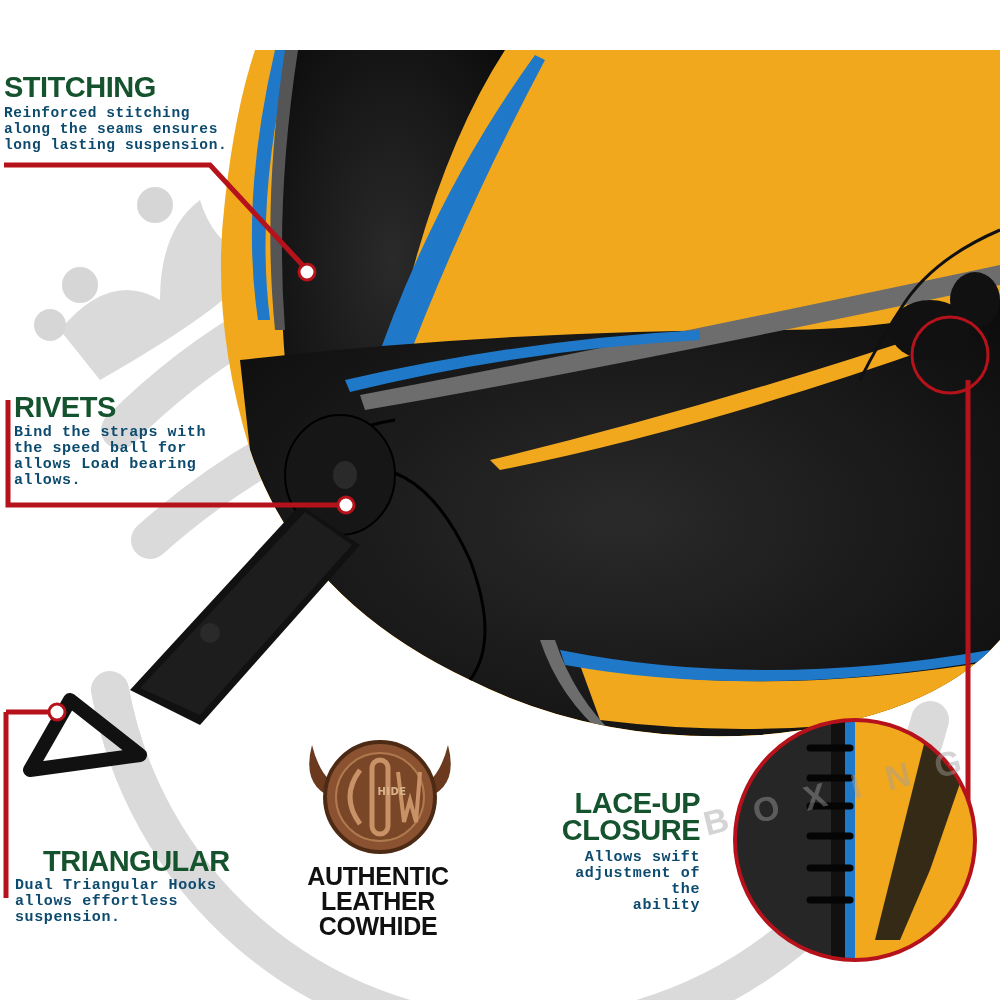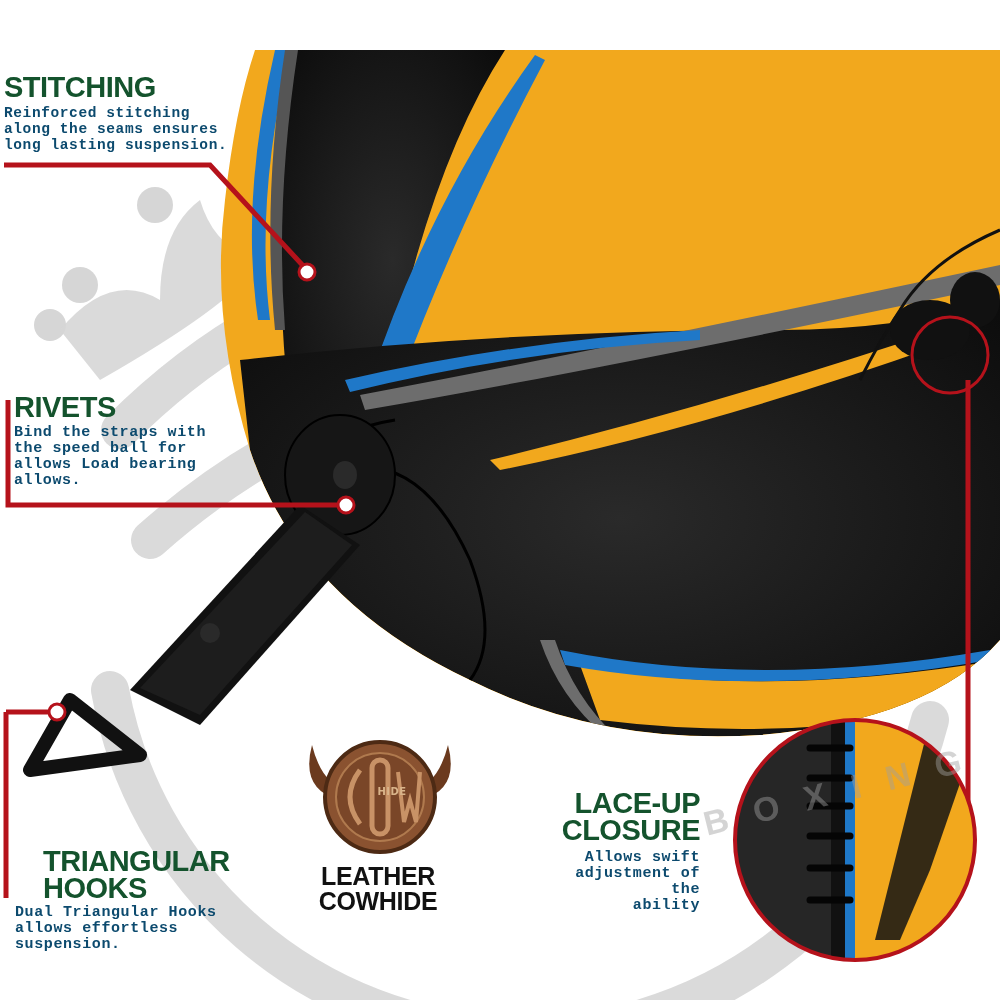--- a/index.html
+++ b/index.html
@@ -197,21 +197,20 @@
       <div>Bind the straps with</div>
       <div>the speed ball for</div>
       <div>allows Load bearing</div>
       <div>allows.</div>
     </div>
   </div>
 
   <div class="feature" id="f-hooks">
     <div class="title">
       <div>TRIANGULAR</div>
-      <div>HOOKS</div>
     </div>
     <div class="desc">
       <div>Dual Triangular Hooks</div>
       <div>allows effortless</div>
       <div>suspension.</div>
     </div>
   </div>
 
   <div class="feature" id="f-lace">
     <div class="title">
@@ -219,17 +218,18 @@
       <div>CLOSURE</div>
     </div>
     <div class="desc">
       <div>Allows swift</div>
       <div>adjustment of the</div>
       <div>ability</div>
     </div>
   </div>
 
   <div id="cowhide-label">
+    <span>AUTHENTIC</span>
     <span>LEATHER</span>
     <span>COWHIDE</span>
   </div>
 
 </div>
 
 </body></html>

